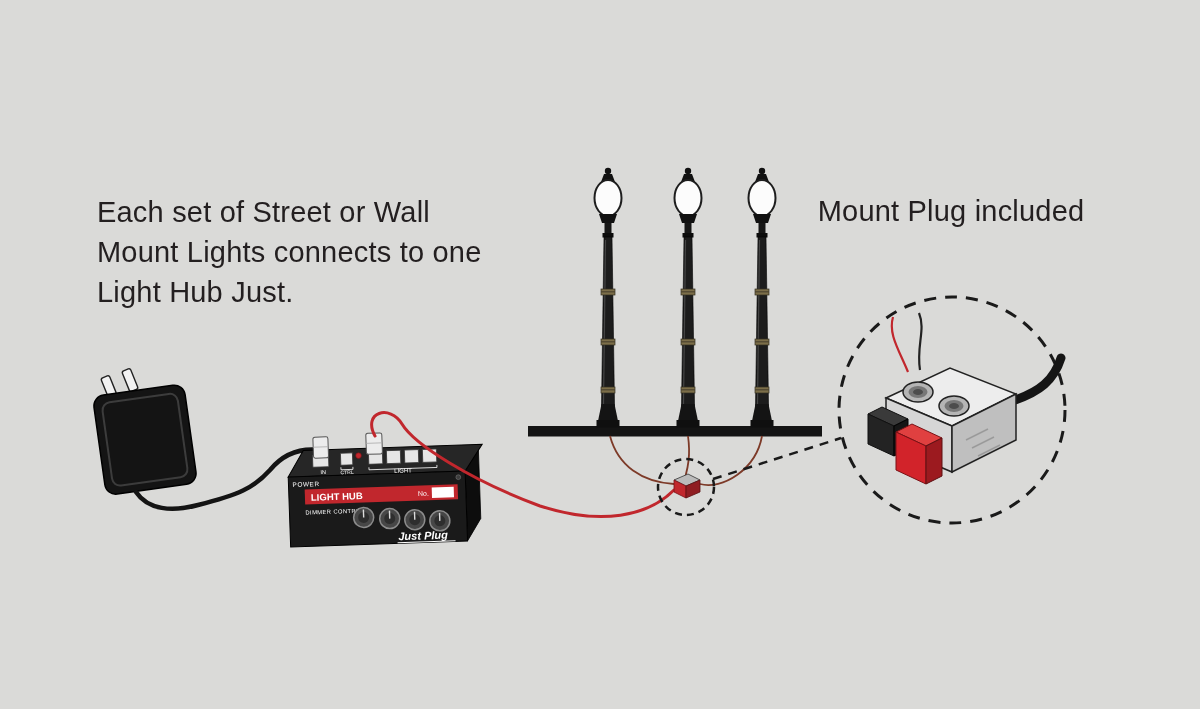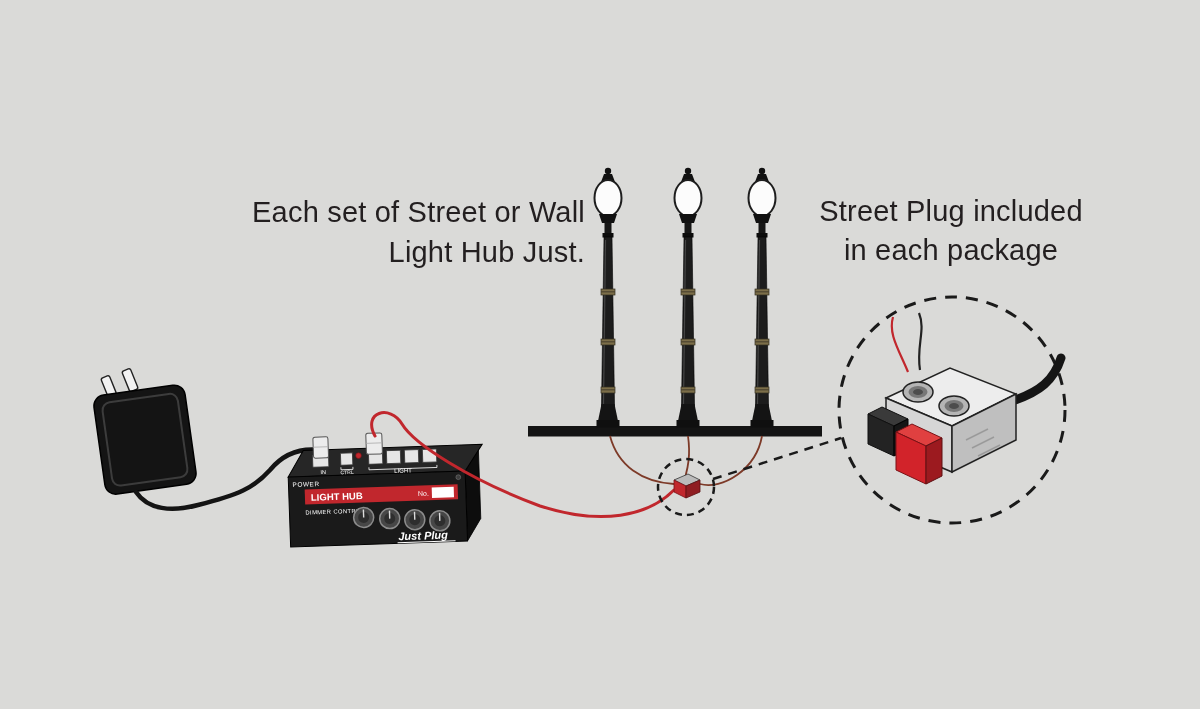--- a/index.html
+++ b/index.html
@@ -11,21 +11,21 @@
     font-family:"Liberation Sans", sans-serif;
   }
   .canvas svg { position:absolute; left:0; top:0; }
   .caption {
     position:absolute;
     color:#231f20;
     font-size:29px;
     font-weight:400;
     letter-spacing:0.2px;
   }
-  .caption-left { left:115px; top:192px; width:470px; line-height:40px; text-align:right; }
+  .caption-left { left:97px; top:192px; width:470px; line-height:40px; text-align:left; }
   .caption-right { left:795px; top:192px; width:312px; line-height:39px; text-align:center; }
   .caption span { display:block; }
   svg text { font-family:"Liberation Sans", sans-serif; }
 </style>
 </head>
 <body>
 
 <div class="canvas">
 
   <svg width="1200" height="709" viewBox="0 0 1200 709">
@@ -183,21 +183,21 @@
       <g>
         <polygon points="896,432 912,424 942,438 926,446" fill="#e04040" stroke="#7a1216" stroke-width="1"></polygon>
         <polygon points="896,432 926,446 926,484 896,470" fill="#d2232a" stroke="#7a1216" stroke-width="1"></polygon>
         <polygon points="926,446 942,438 942,476 926,484" fill="#9c1a1f" stroke="#5c1013" stroke-width="1"></polygon>
       </g>
     </g>
   </svg>
 
   <div class="caption caption-left">
     <span>Each set of Street or Wall</span>
+    <span>Mount Lights connects to one</span>
     <span>Light Hub Just.</span>
   </div>
 
   <div class="caption caption-right">
-    <span>Street Plug included</span>
-    <span>in each package</span>
+    <span>Mount Plug included</span>
   </div>
 
 </div>
 
 </body></html>

